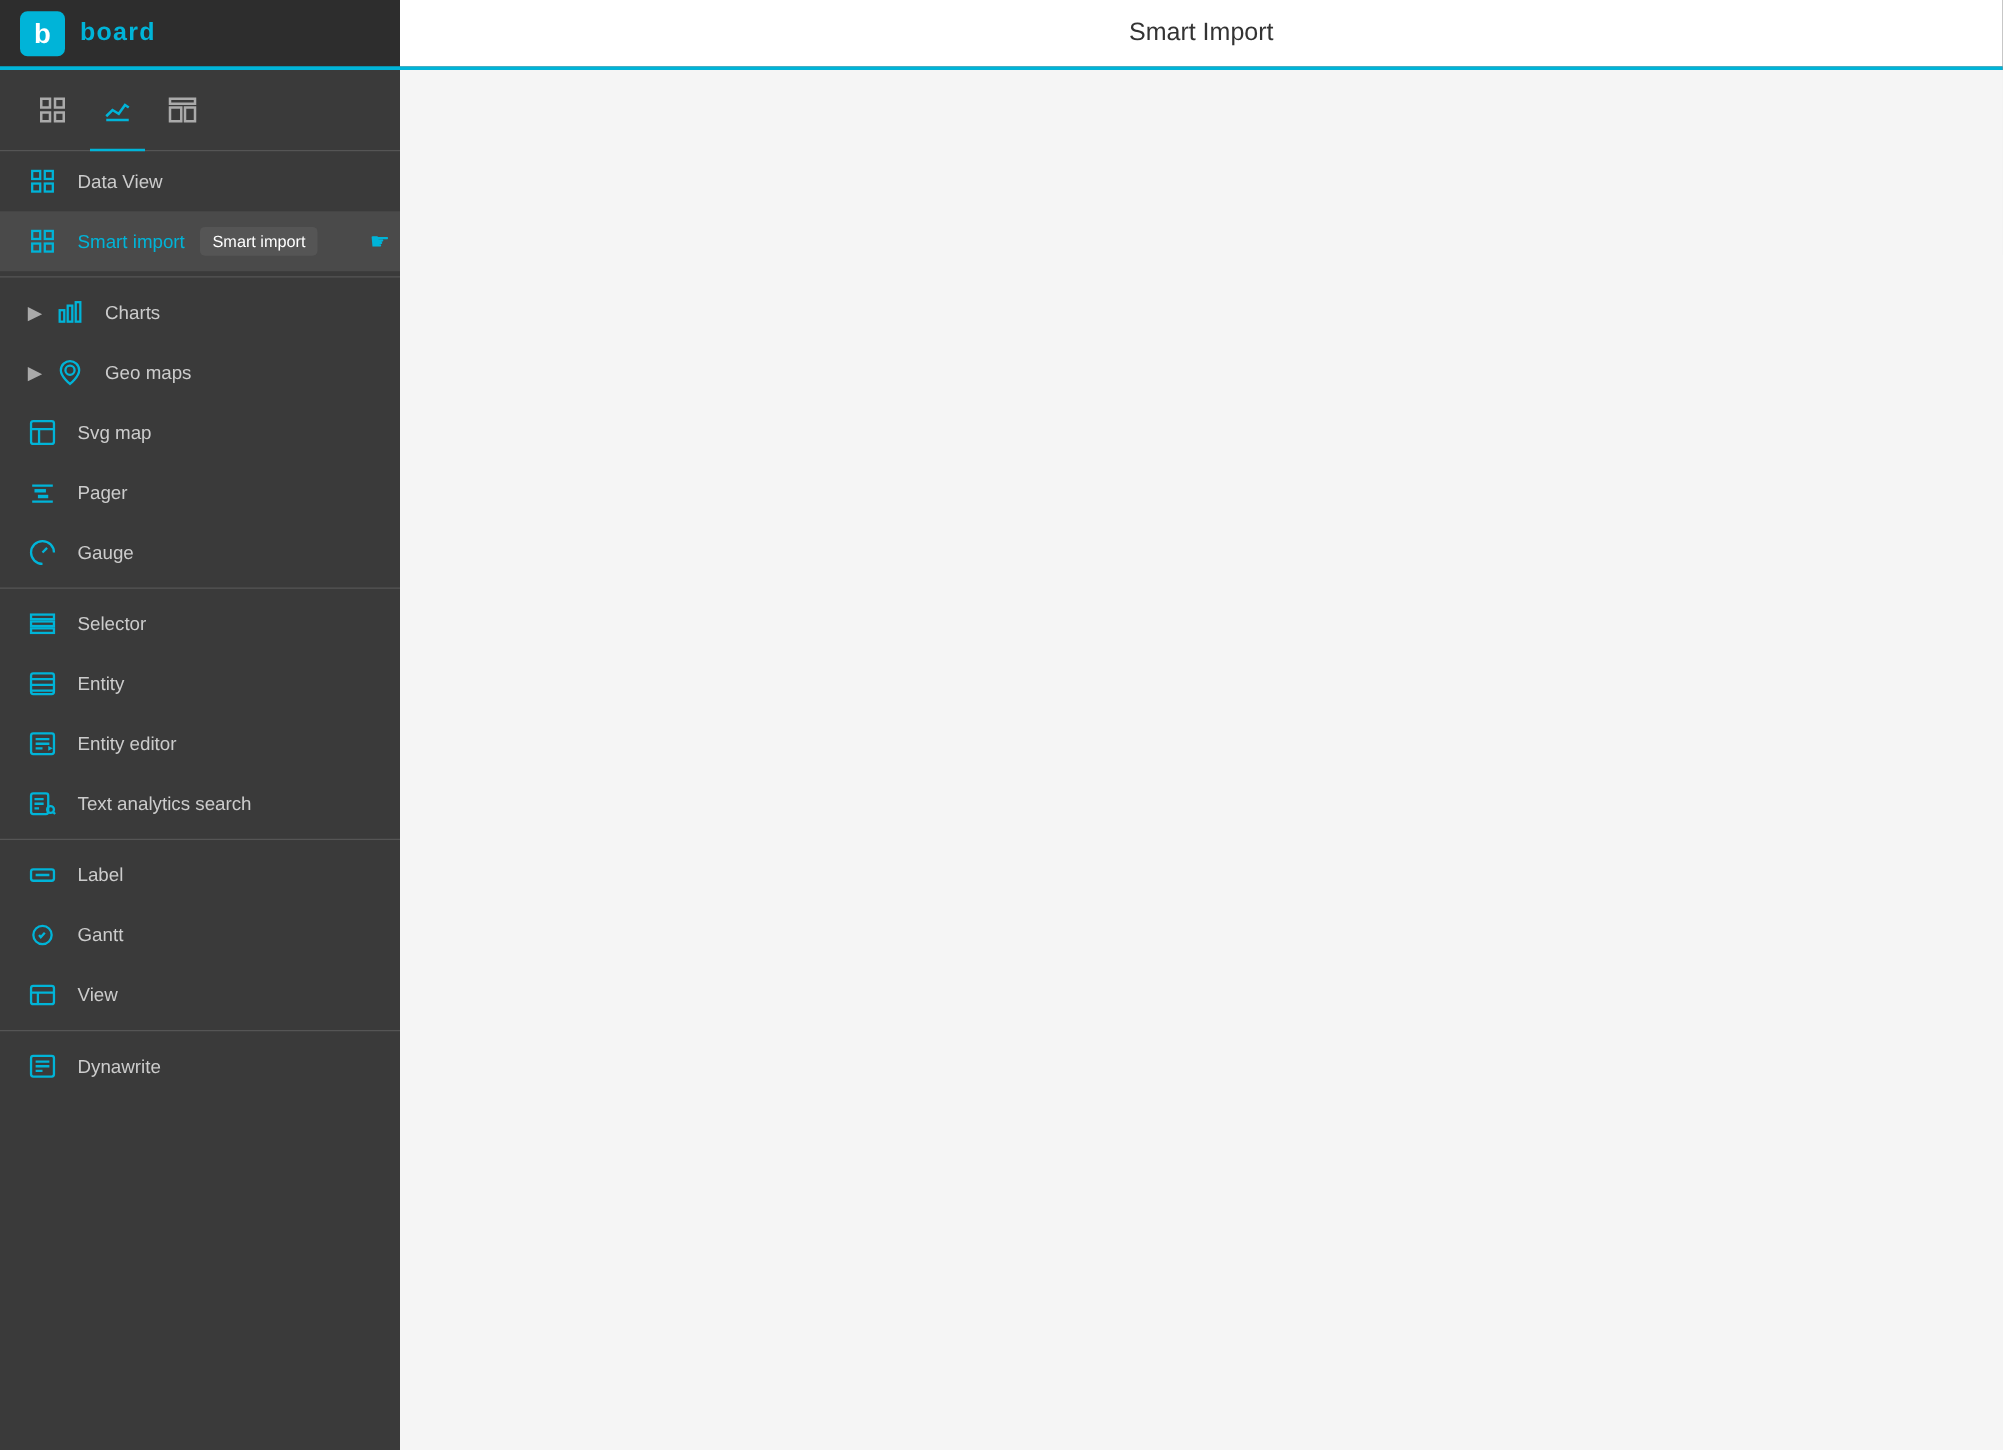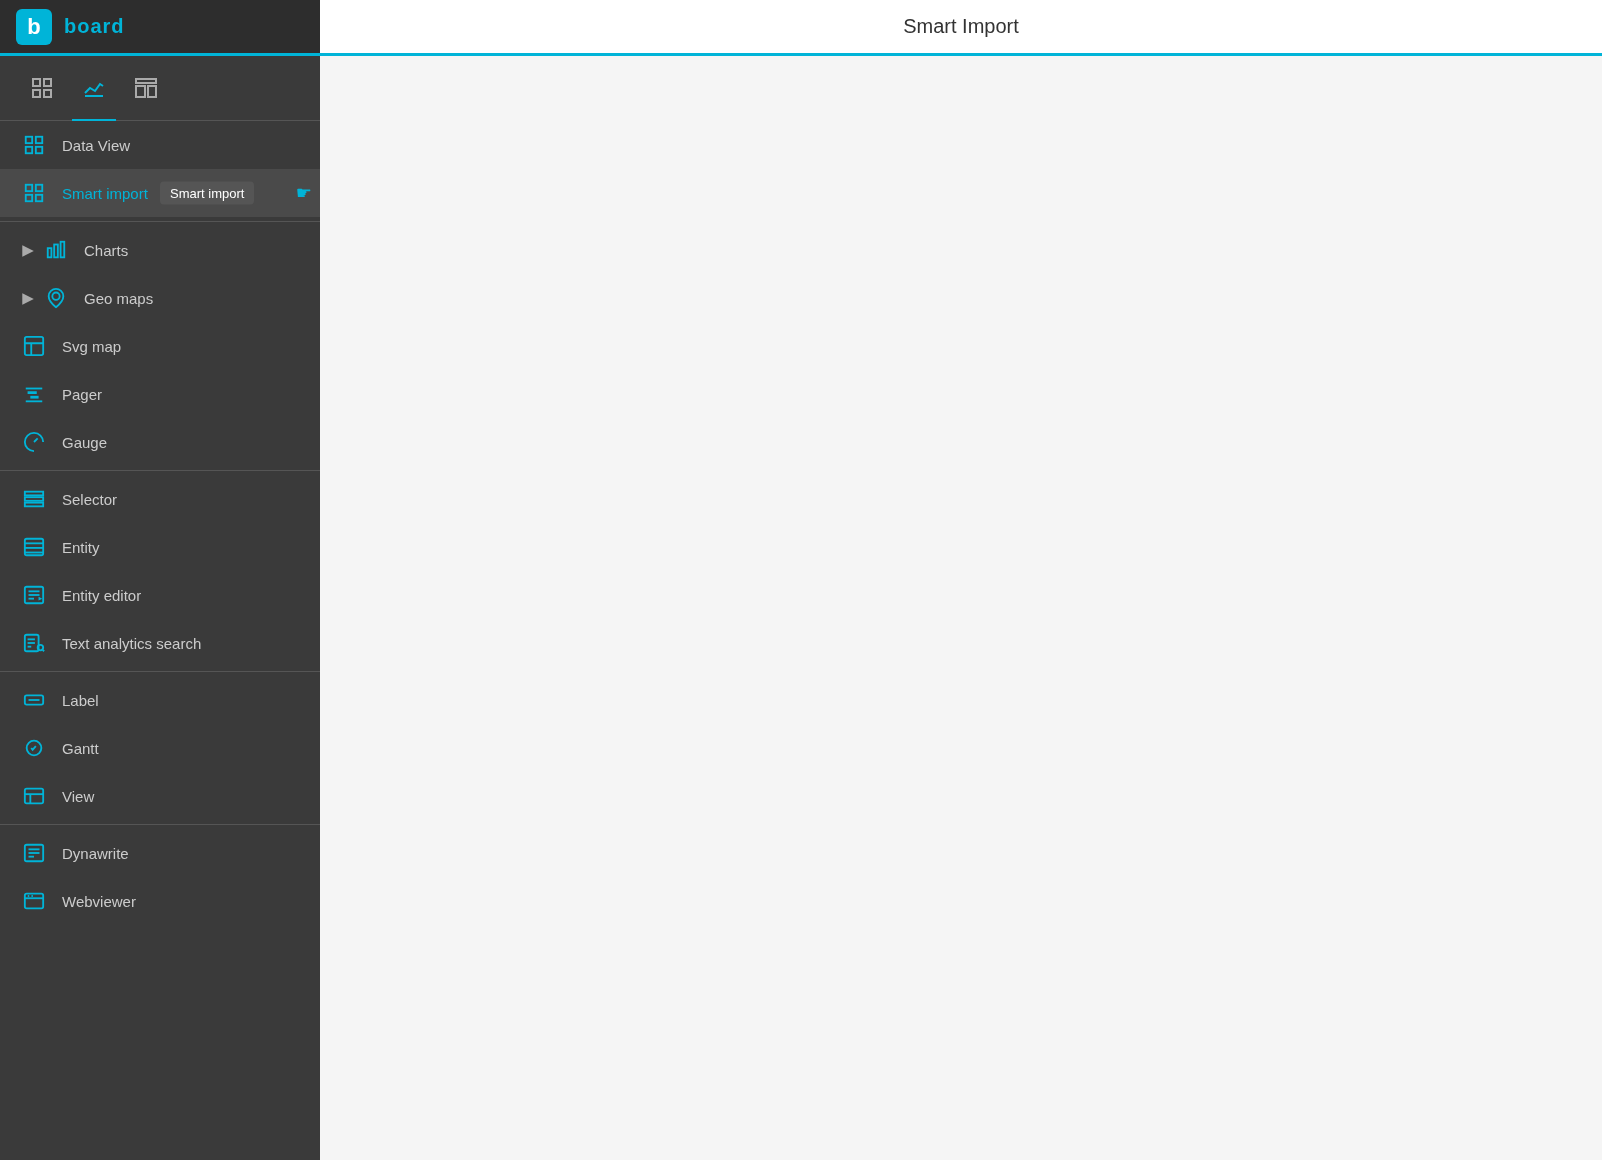--- a/index.html
+++ b/index.html
@@ -400,31 +400,20 @@
           <svg viewBox="0 0 24 24" fill="none" stroke="currentColor" stroke-width="2">
             <rect x="2" y="3" width="20" height="18" rx="2"></rect>
             <line x1="6" y1="8" x2="18" y2="8"></line>
             <line x1="6" y1="12" x2="18" y2="12"></line>
             <line x1="6" y1="16" x2="12" y2="16"></line>
           </svg>
         </div>
         <span class="item-label">Dynawrite</span>
       </div>
 
-      <div class="sidebar-item">
-        <div class="item-icon">
-          <svg viewBox="0 0 24 24" fill="none" stroke="currentColor" stroke-width="2">
-            <rect x="2" y="4" width="20" height="16" rx="2"></rect>
-            <line x1="2" y1="9" x2="22" y2="9"></line>
-            <circle cx="6" cy="6.5" r="1" fill="#00b4d8" stroke="none"></circle>
-            <circle cx="10" cy="6.5" r="1" fill="#00b4d8" stroke="none"></circle>
-          </svg>
-        </div>
-        <span class="item-label">Webviewer</span>
-      </div>
 
     </div>
   </div>
 
   <div class="content-area">
   </div>
 
 </div>
 
 </body></html>

